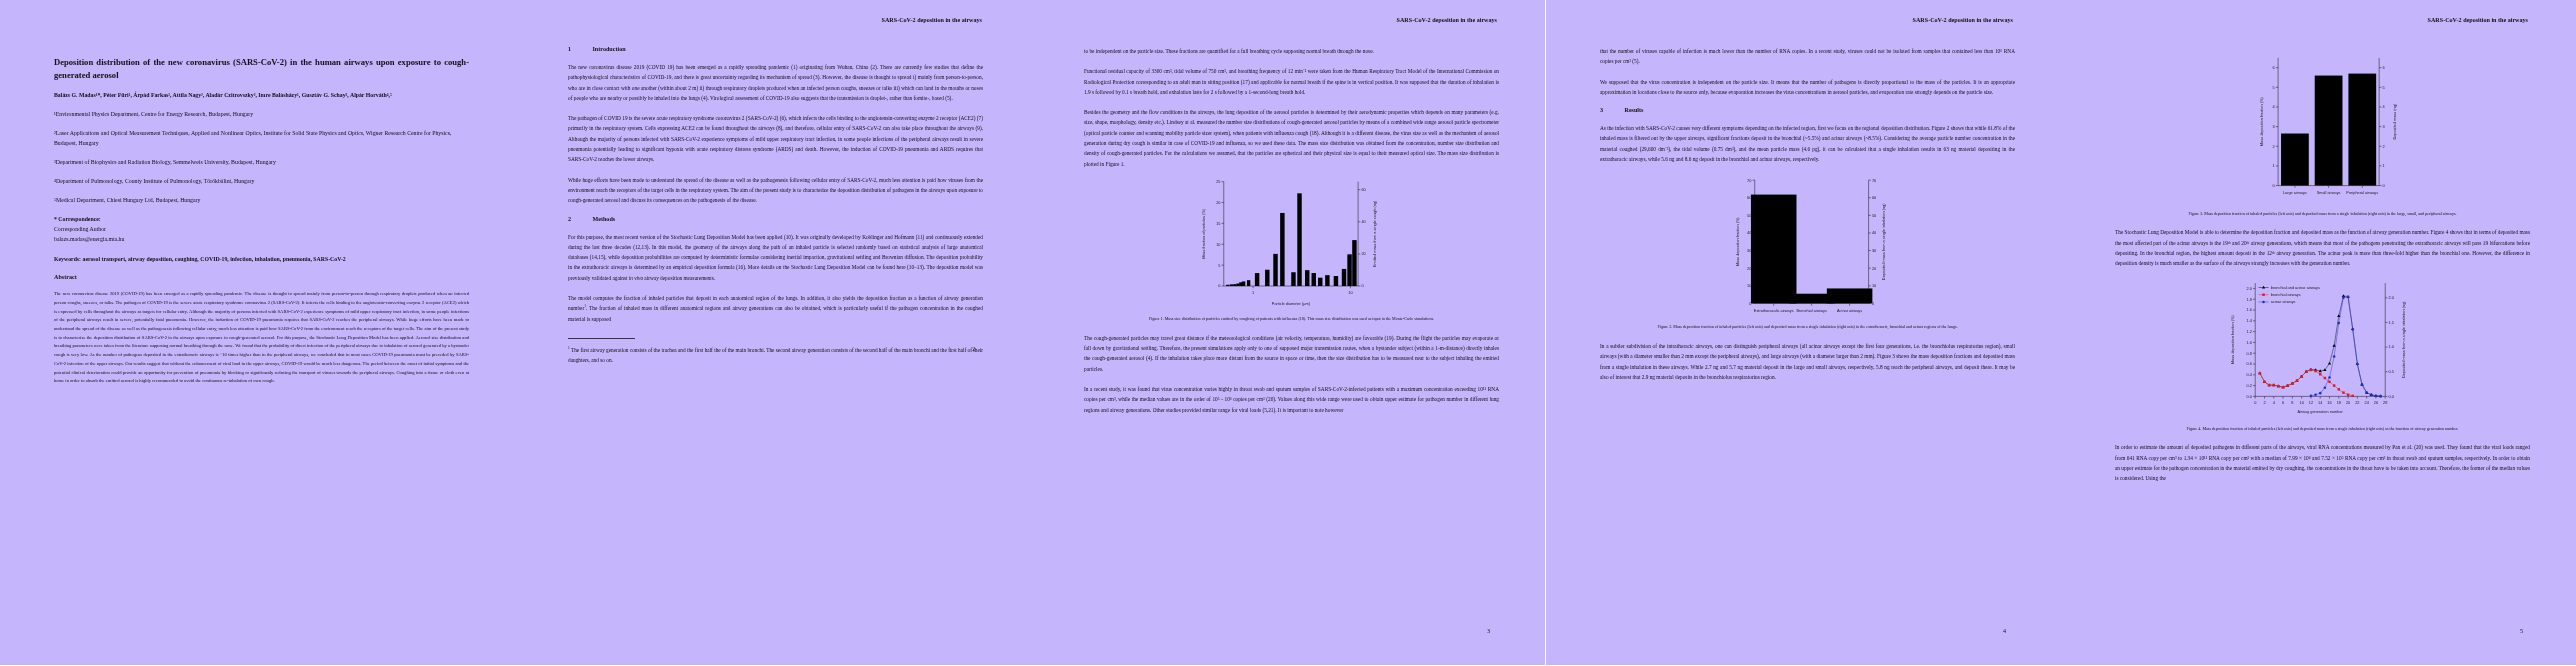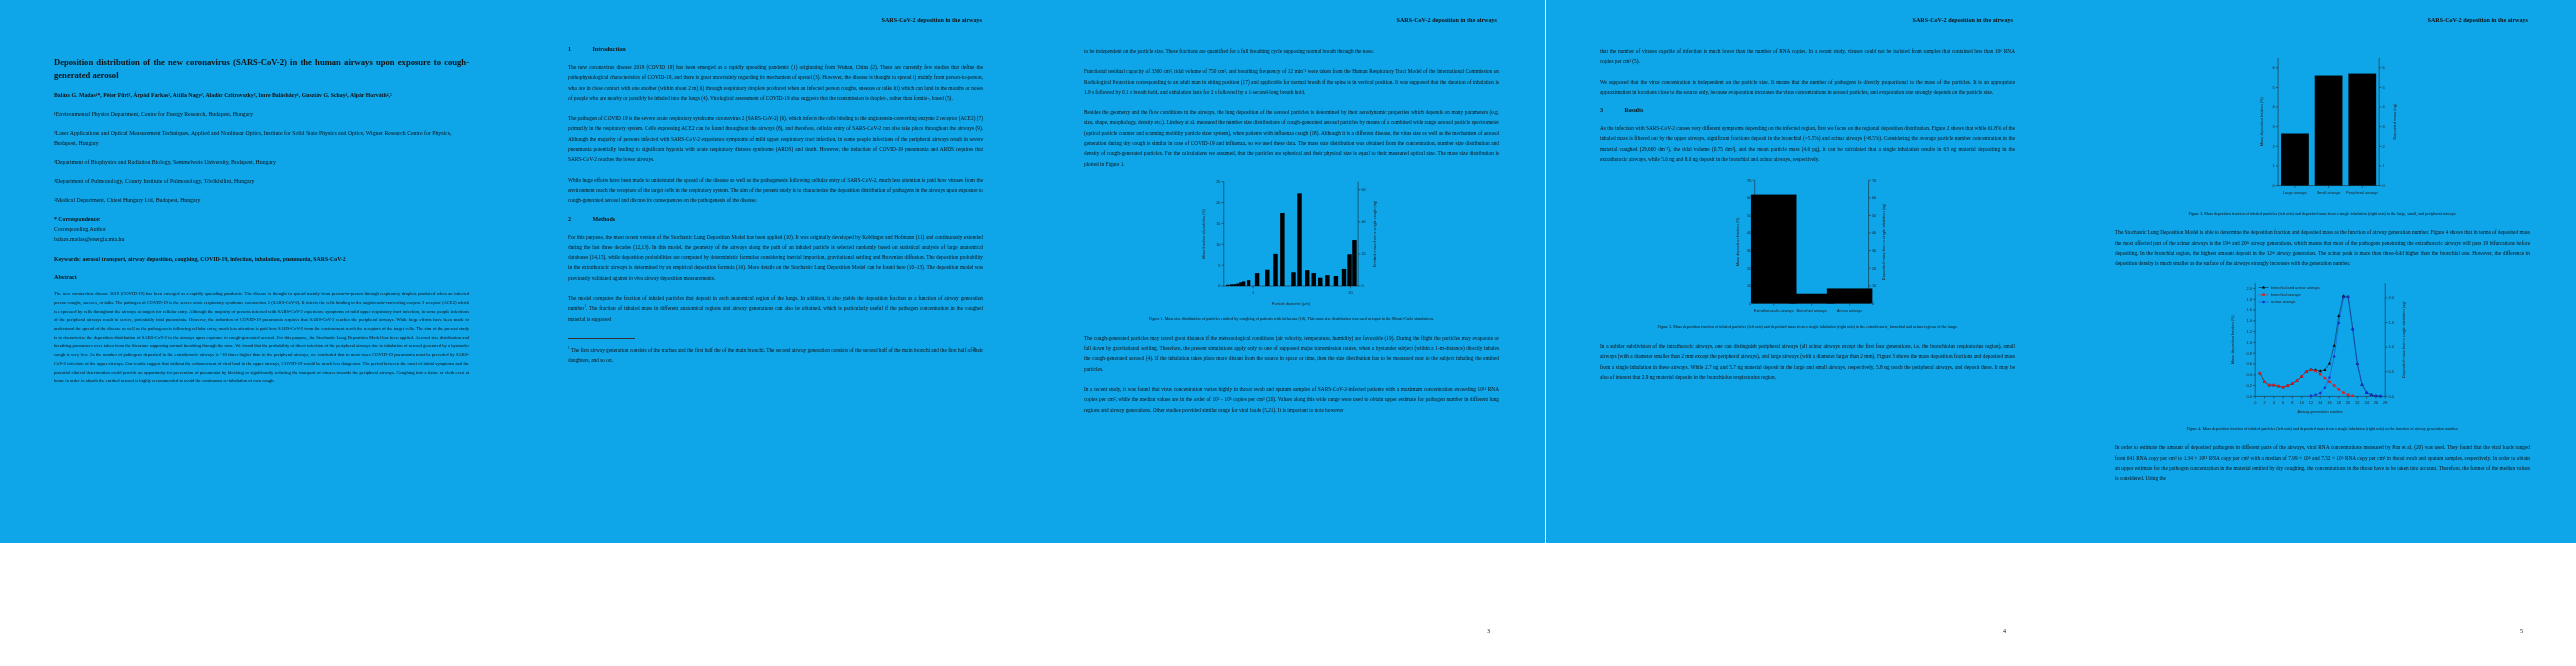--- a/index.html
+++ b/index.html
@@ -1,17 +1,17 @@
 <!DOCTYPE html>
 <html style="font-size:9px"><head>
 <meta charset="utf-8">
 <style>
   html, body { margin:0; padding:0; background:#ffffff; }
   body { width:2576px; height:667px; overflow:hidden; position:relative; font-family:"Liberation Serif", serif; color:#111; }
-  .page { position:absolute; top:0; width:515px; height:543px; background:#0ea5e9; }
+  .page { position:absolute; top:0; width:515px; height:665px; background:#c4b5fd; }
   .page .inner { position:absolute; left:54px; width:415px; }
   .runhead { position:absolute; top:16.7px; right:48px; font-weight:bold; font-size:6.1px; }
   p { margin:0; font-size:5.3px; line-height:10.3px; text-align:justify; }
   .para { margin-bottom:10px; }
   h2 { font-size:6.1px; font-weight:bold; margin:0 0 10px 0; }
   h2 .num { display:inline-block; width:24.5px; }
   .title { font-size:8.6px; font-weight:bold; line-height:13.3px; margin:0 0 7.8px 0; text-align:justify; }
   .authors { font-size:5.8px; font-weight:bold; line-height:11px; margin-bottom:7.8px; }
   .affil { font-size:5.8px; line-height:10px; margin-bottom:9px; }
   .corr { font-size:5.8px; line-height:10px; margin-bottom:10px; }

